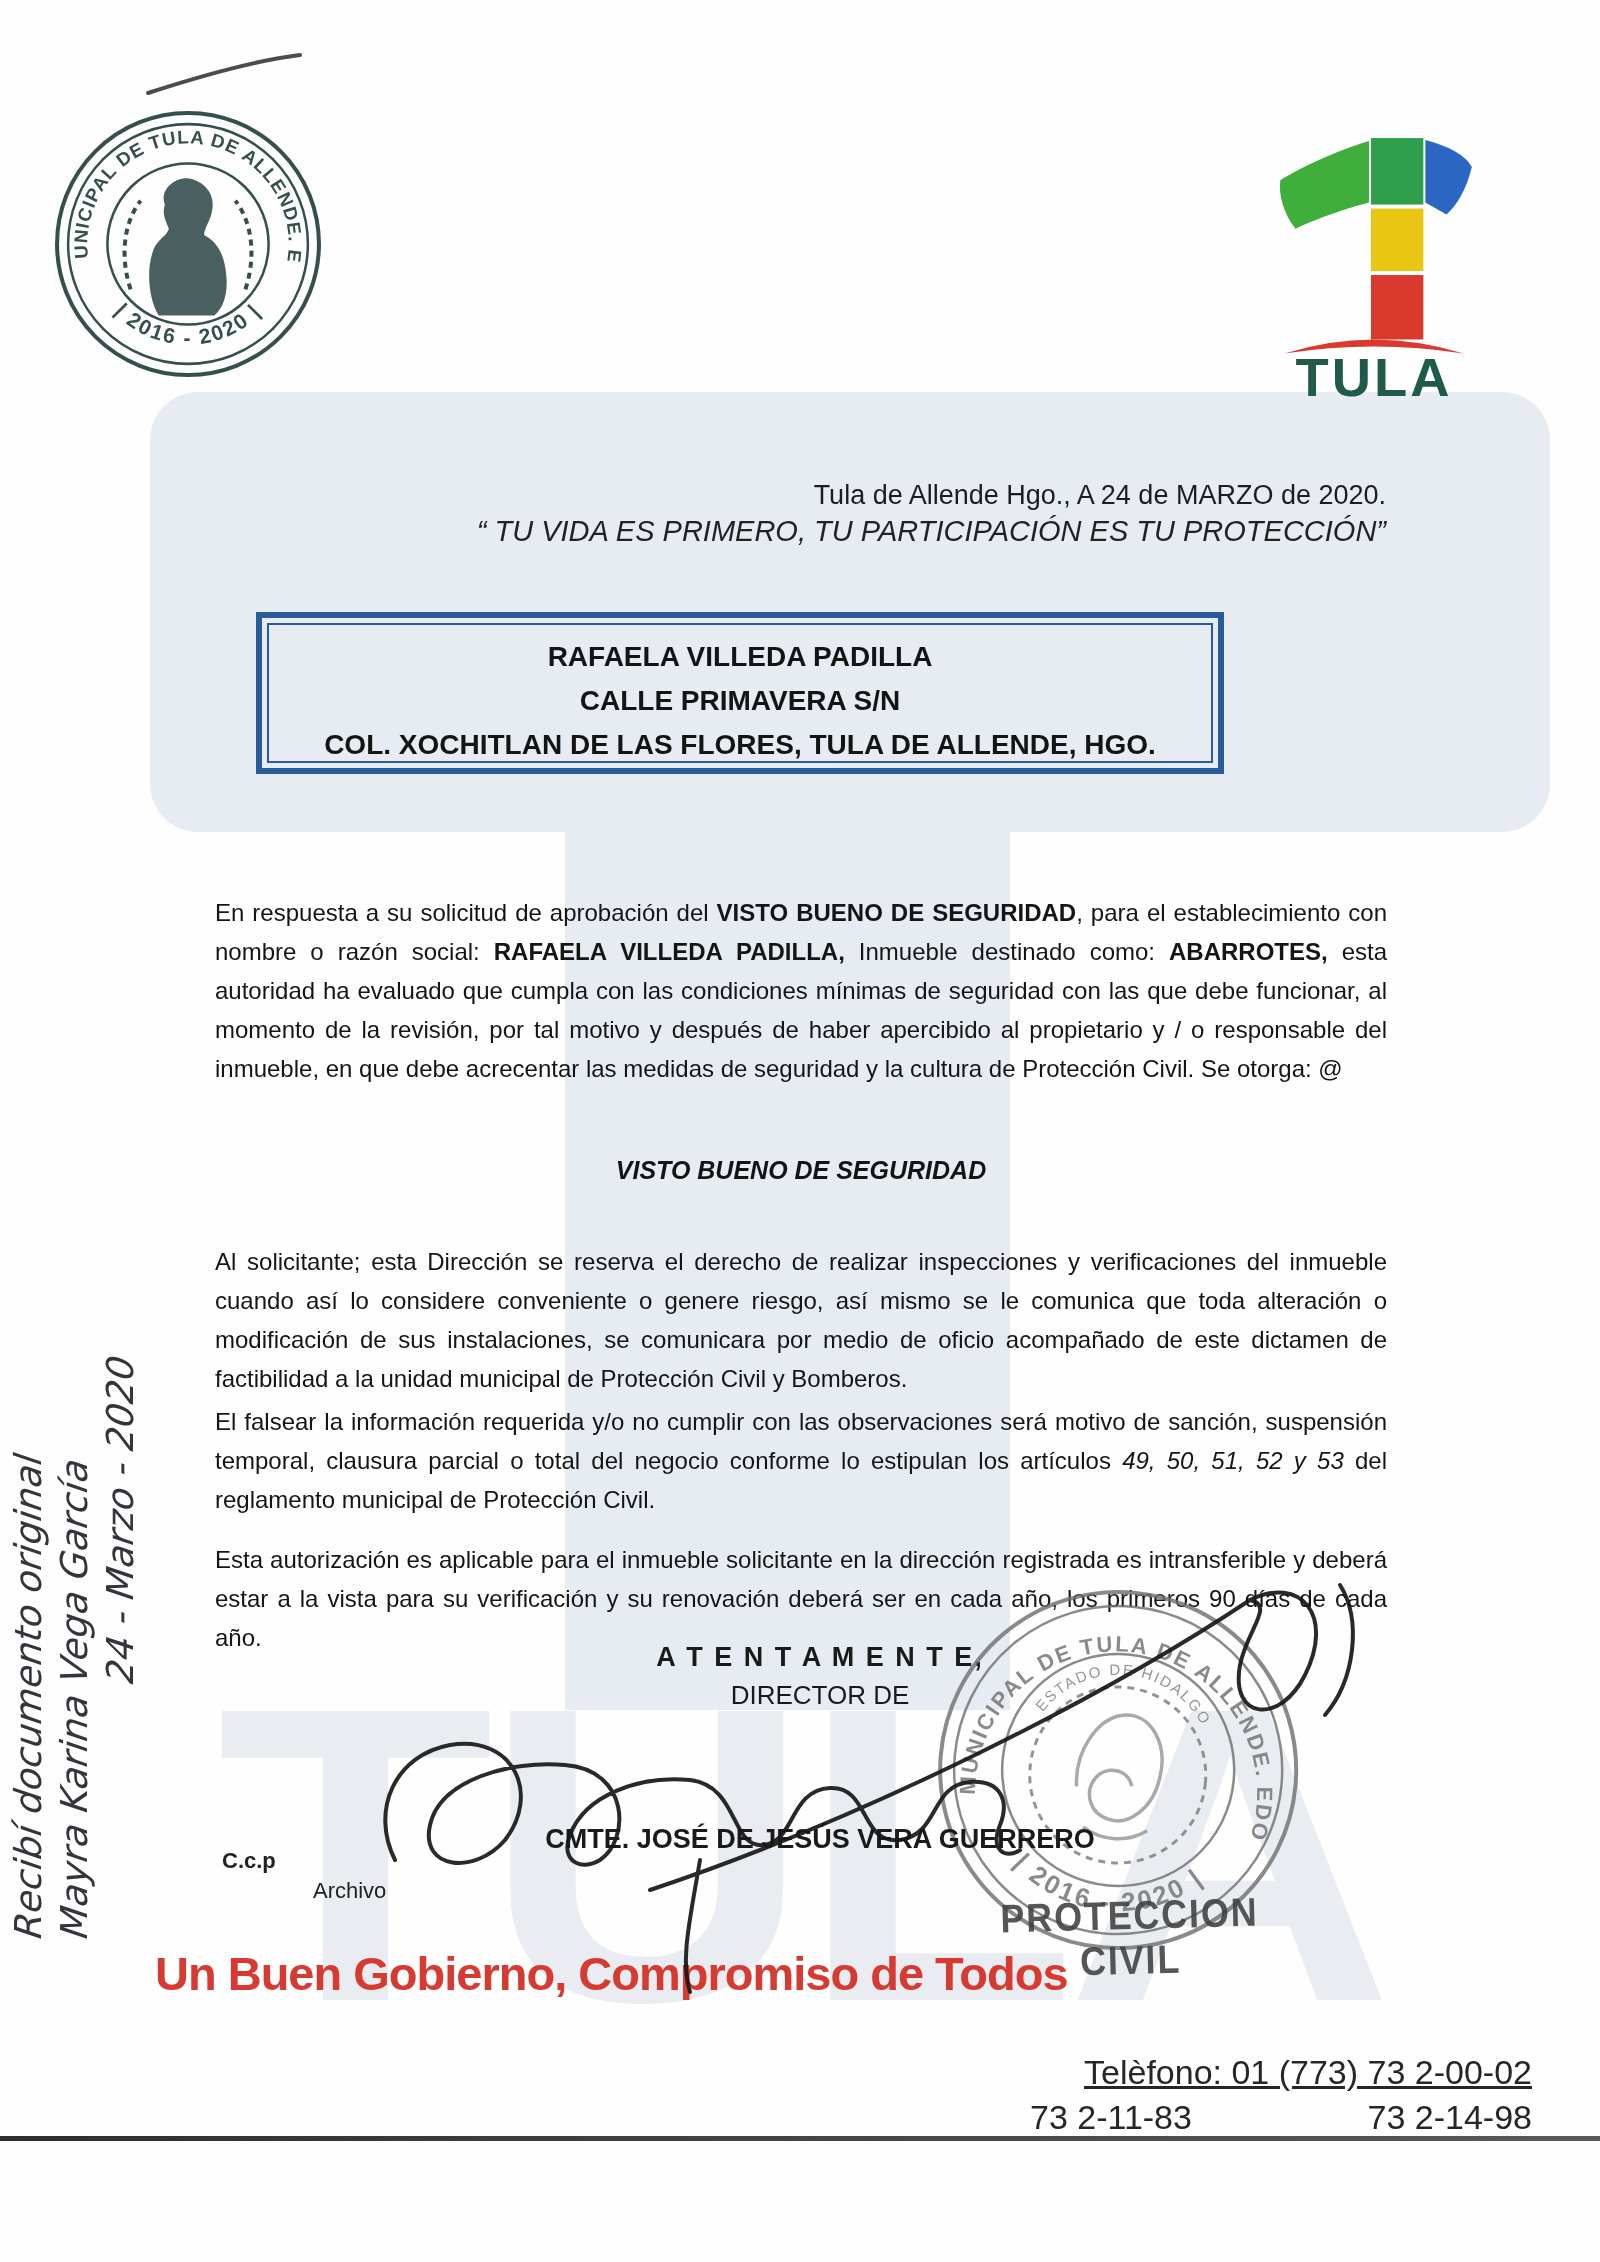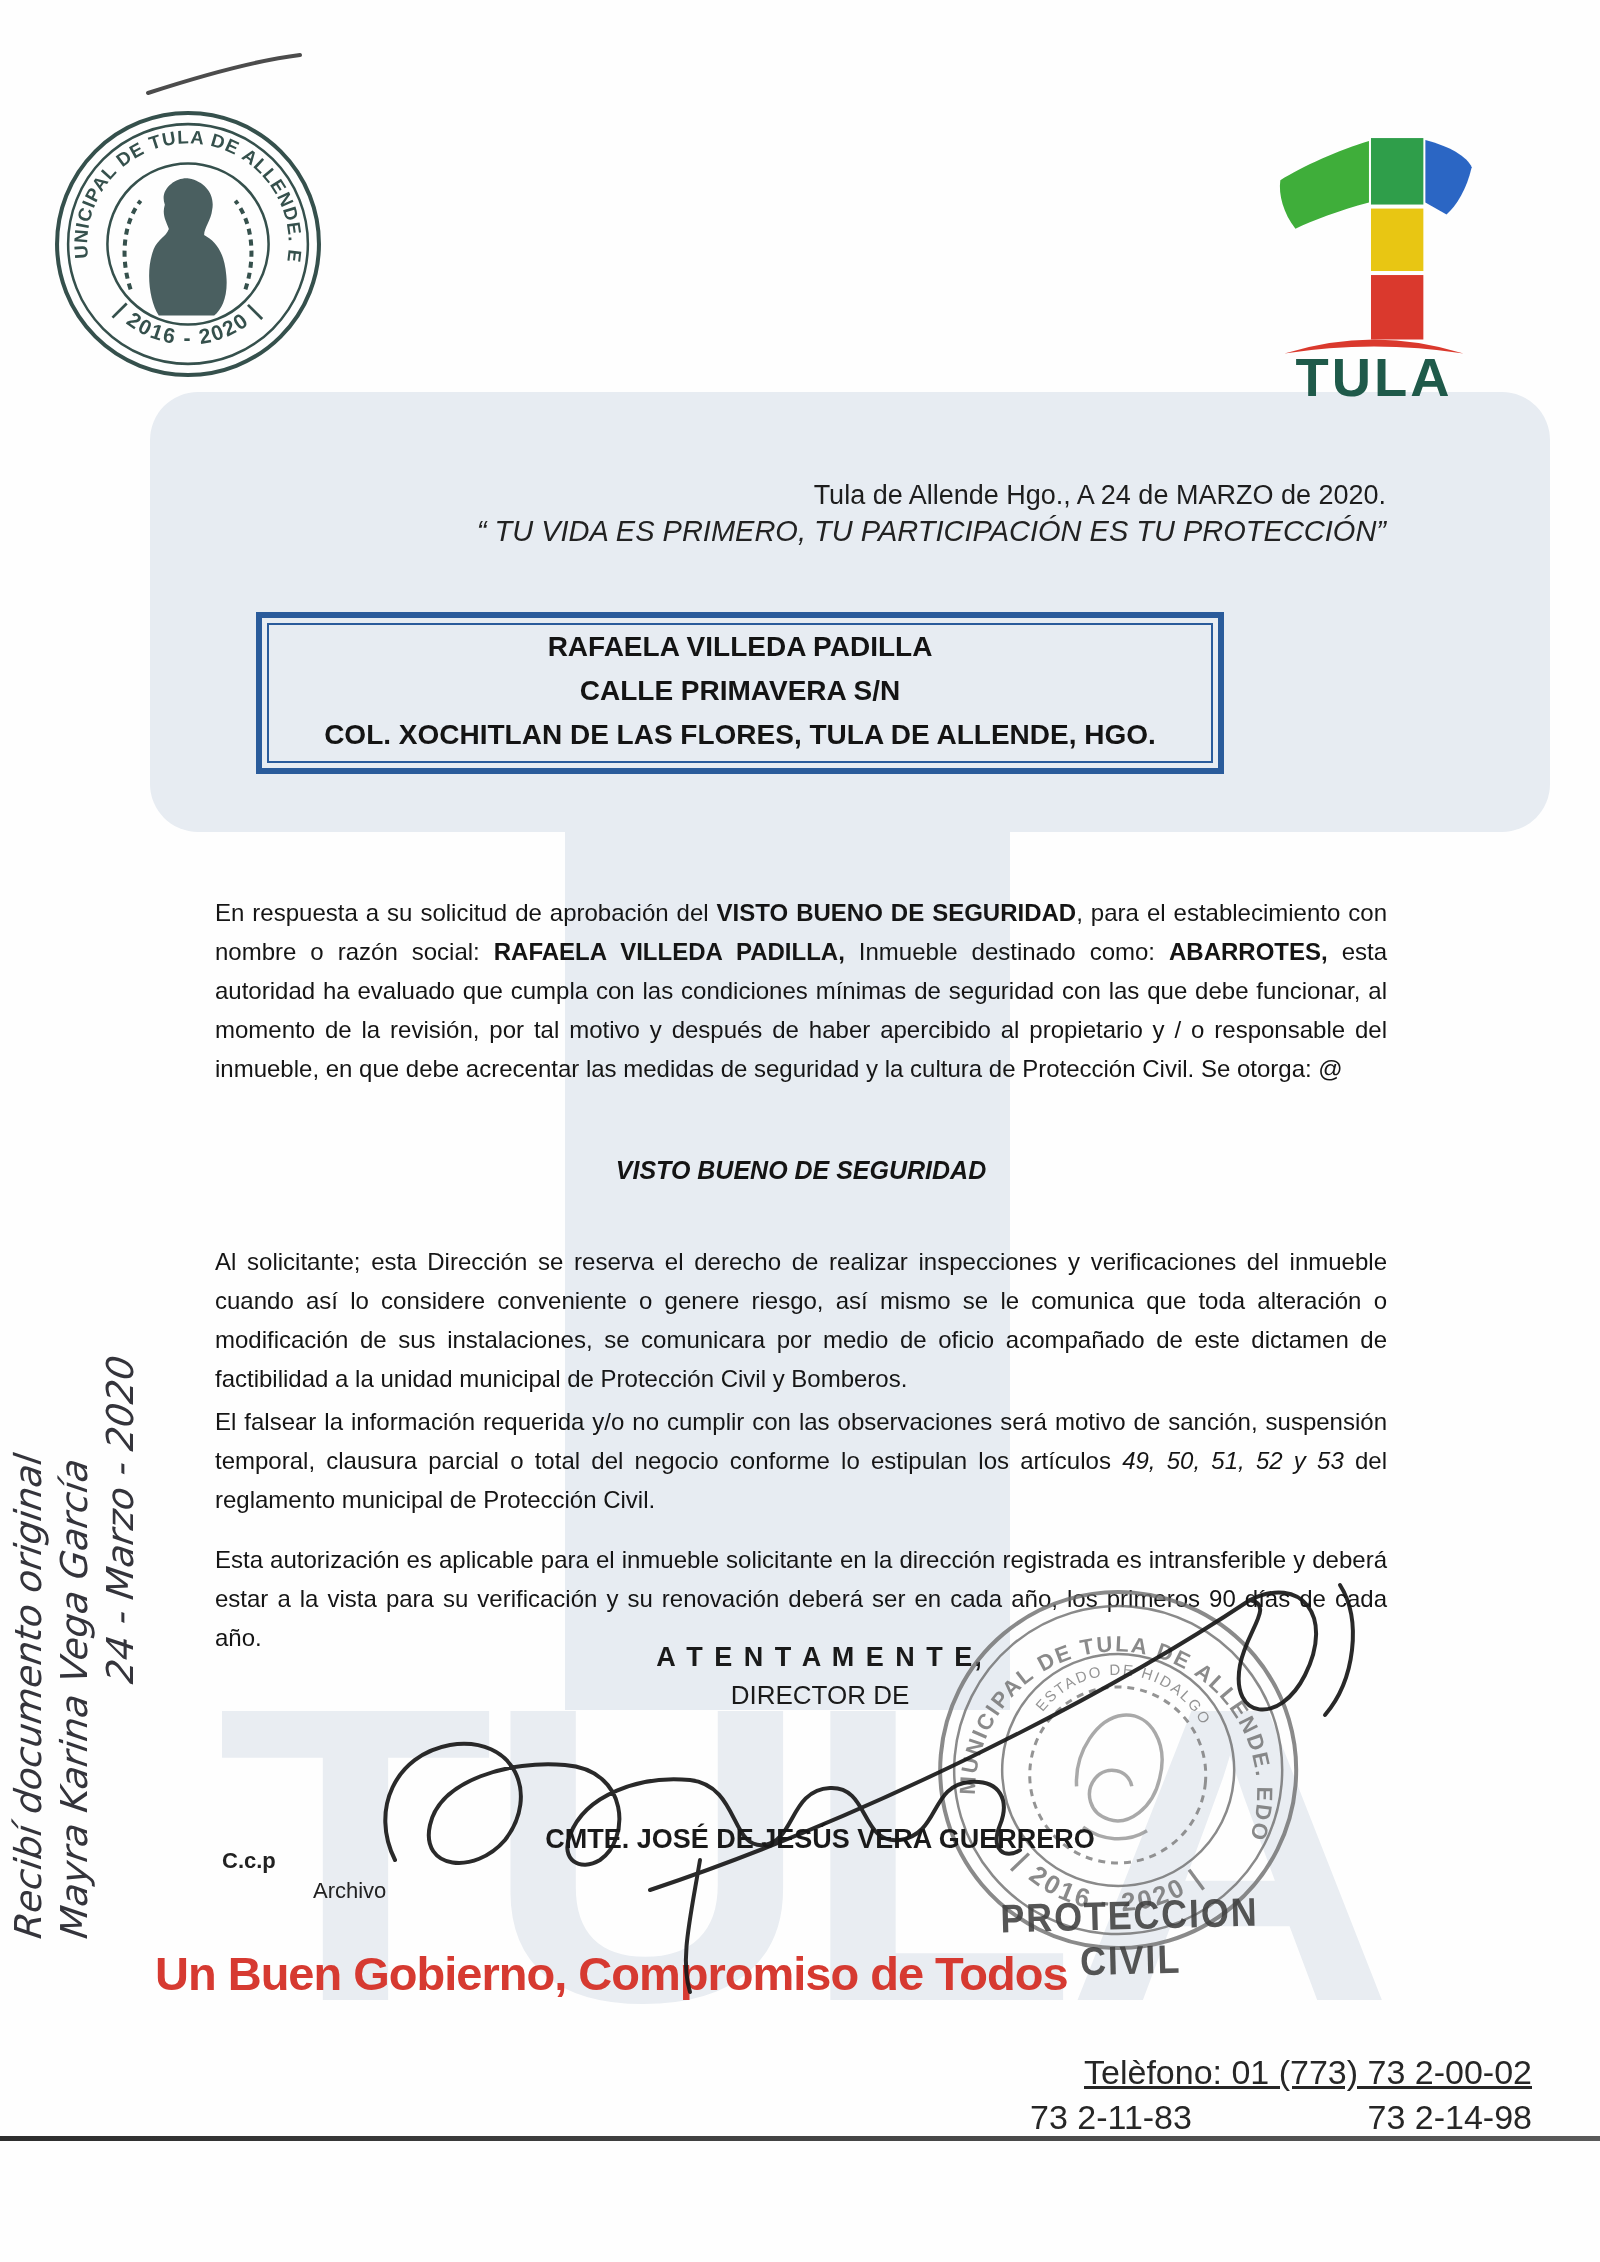--- a/index.html
+++ b/index.html
@@ -35,21 +35,21 @@
   }
   
   .rbox{
     position:absolute;left:256px;top:612px;width:956px;height:150px;z-index:2;
     border:6px solid #2a5b9b;background:transparent;
   }
   .rbox-inner{
     position:absolute;left:5px;top:5px;right:5px;bottom:5px;
     border:2px solid #2a5b9b;
     display:flex;flex-direction:column;justify-content:flex-start;
-    text-align:center;
+    padding-top:10px;text-align:center;
   }
   .rbox-line{font-size:28px;font-weight:bold;line-height:44px;color:#141414;}
   
   .para{
     position:absolute;left:215px;width:1172px;z-index:2;
     font-size:24px;line-height:39px;text-align:justify;color:#151515;
   }
   .p1{top:893px;}
   .p2{top:1242px;}
   .p3{top:1402px;}

